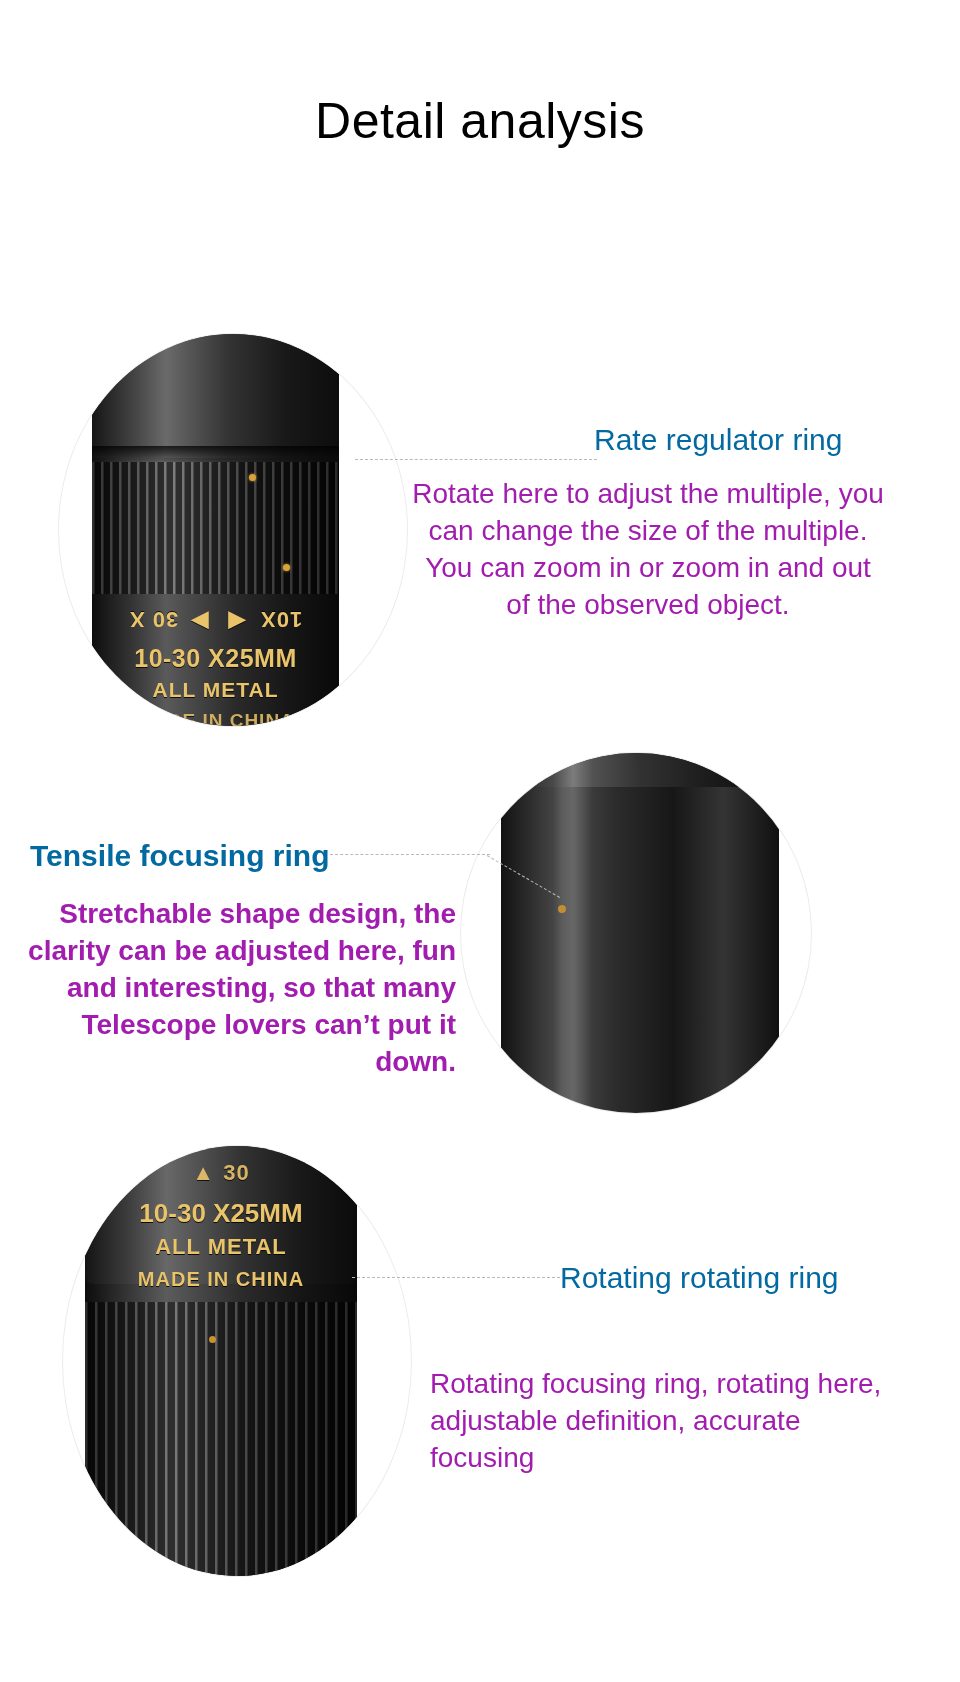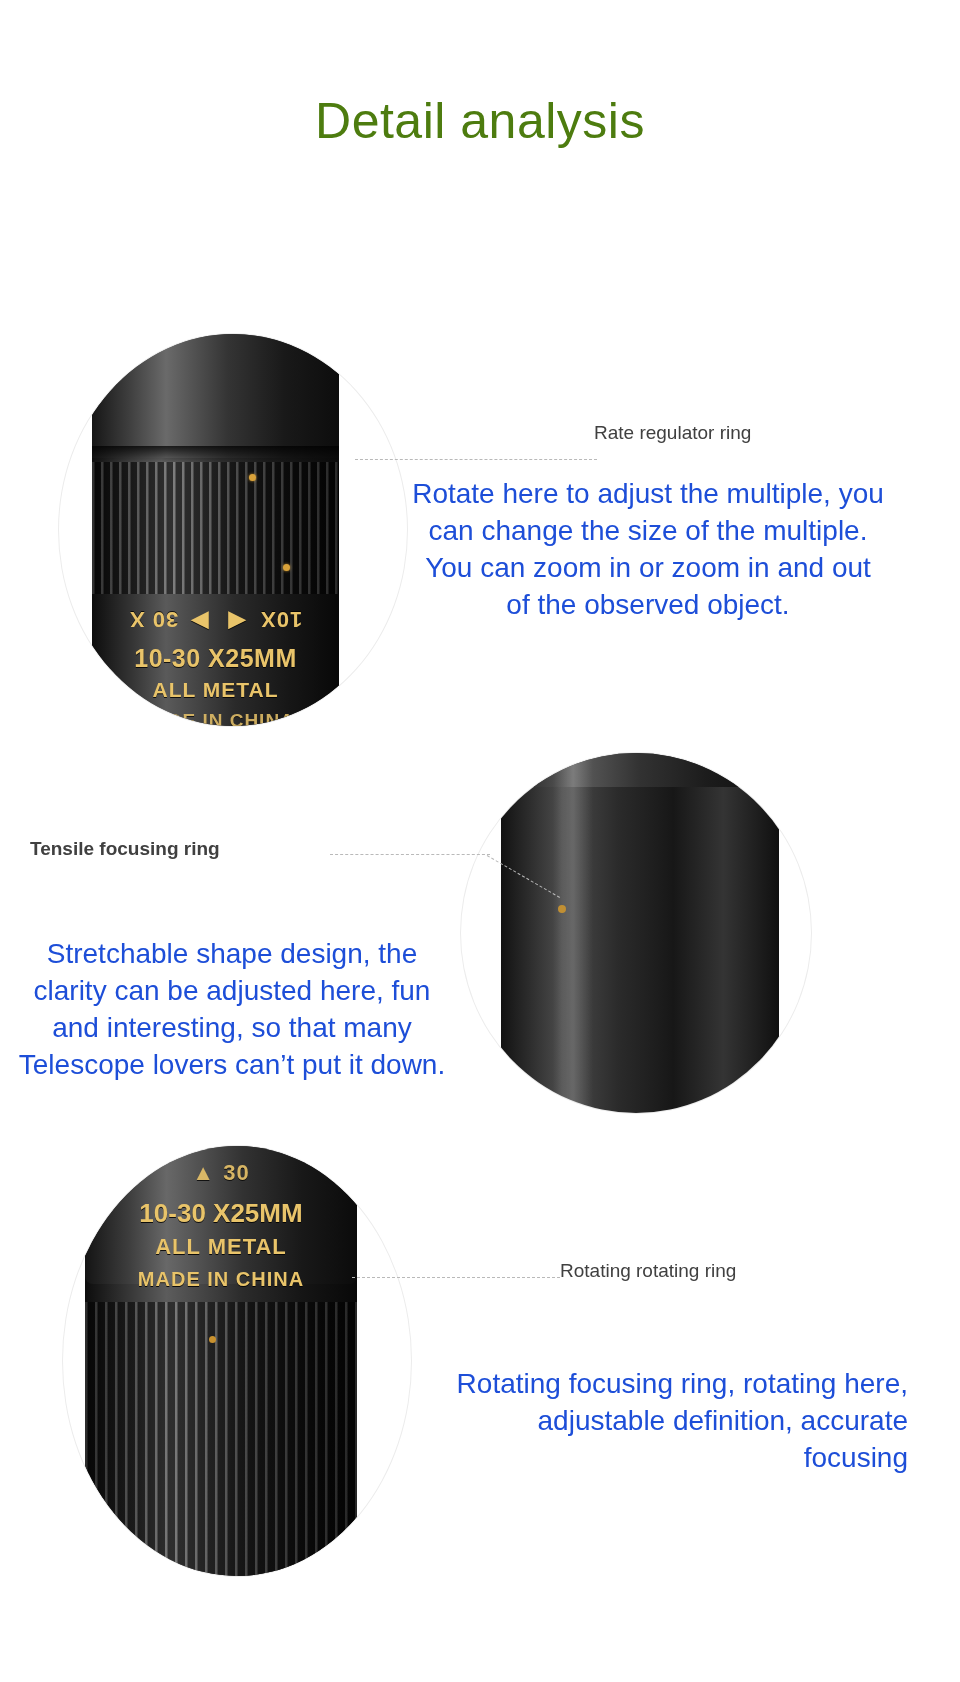--- a/index.html
+++ b/index.html
@@ -18,39 +18,39 @@
 
   .page-title {
     position: absolute;
     top: 92px;
     left: 0;
     width: 960px;
     text-align: center;
     font-size: 50px;
     font-weight: 400;
     letter-spacing: 0.5px;
-    color: #4d7c0f;
+    color: #000000;
     font-family: "Liberation Sans", sans-serif;
   }
 
   
   .section {
     position: absolute;
   }
 
   .callout-label {
-    font-size: 19px;
-    color: #404040;
+    font-size: 30px;
+    color: #0369a1;
     white-space: nowrap;
     line-height: 1.2;
   }
   .callout-body {
     font-size: 28px;
     line-height: 1.32;
-    color: #1d4ed8;
+    color: #a21caf;
   }
 
   .leader {
     position: absolute;
     border-top: 1px dashed #b9b9b9;
     height: 0;
   }
   .leader-diag {
     position: absolute;
     height: 0;
@@ -226,21 +226,21 @@
   <div class="dot"></div>
 </div>
 
 <div class="section" style="left:30px; top:838px; width:420px;font-weight:bold;">
   <div class="callout-label">Tensile focusing ring</div>
 </div>
 
 <div class="leader" style="left:330px; top:854px; width:160px;"></div>
 <div class="leader-diag" style="left:487px; top:855px; width:84px; transform: rotate(30deg);"></div>
 
-<div class="section" style="left:8px; top:936px; width:448px; text-align:center;">
+<div class="section" style="left:8px; top:896px; width:448px; text-align:right;font-weight:bold;">
   <div class="callout-body">Stretchable shape design, the clarity can be adjusted here, fun and interesting, so that many Telescope lovers can’t put it down.</div>
 </div>
 
 <div class="photo" id="photo-3">
   <div class="body"></div>
   <div class="head"></div>
   <div class="knurl3"></div>
   <div class="dot"></div>
 
   <div class="engrave" style="top:14px; font-size:22px; letter-spacing:1px; opacity:.9;">
@@ -250,15 +250,15 @@
   <div class="engrave" style="top:88px; font-size:22px; letter-spacing:1px;">ALL METAL</div>
   <div class="engrave" style="top:122px; font-size:20px; letter-spacing:1px;">MADE IN CHINA</div>
 </div>
 
 <div class="leader" style="left:352px; top:1277px; width:208px;"></div>
 
 <div class="section" style="left:560px; top:1260px; width:400px;">
   <div class="callout-label">Rotating rotating ring</div>
 </div>
 
-<div class="section" style="left:430px; top:1366px; width:478px; text-align:right;">
+<div class="section" style="left:430px; top:1366px; width:478px; text-align:left;">
   <div class="callout-body">Rotating focusing ring, rotating here, adjustable definition, accurate focusing</div>
 </div>
 
 </body></html>

